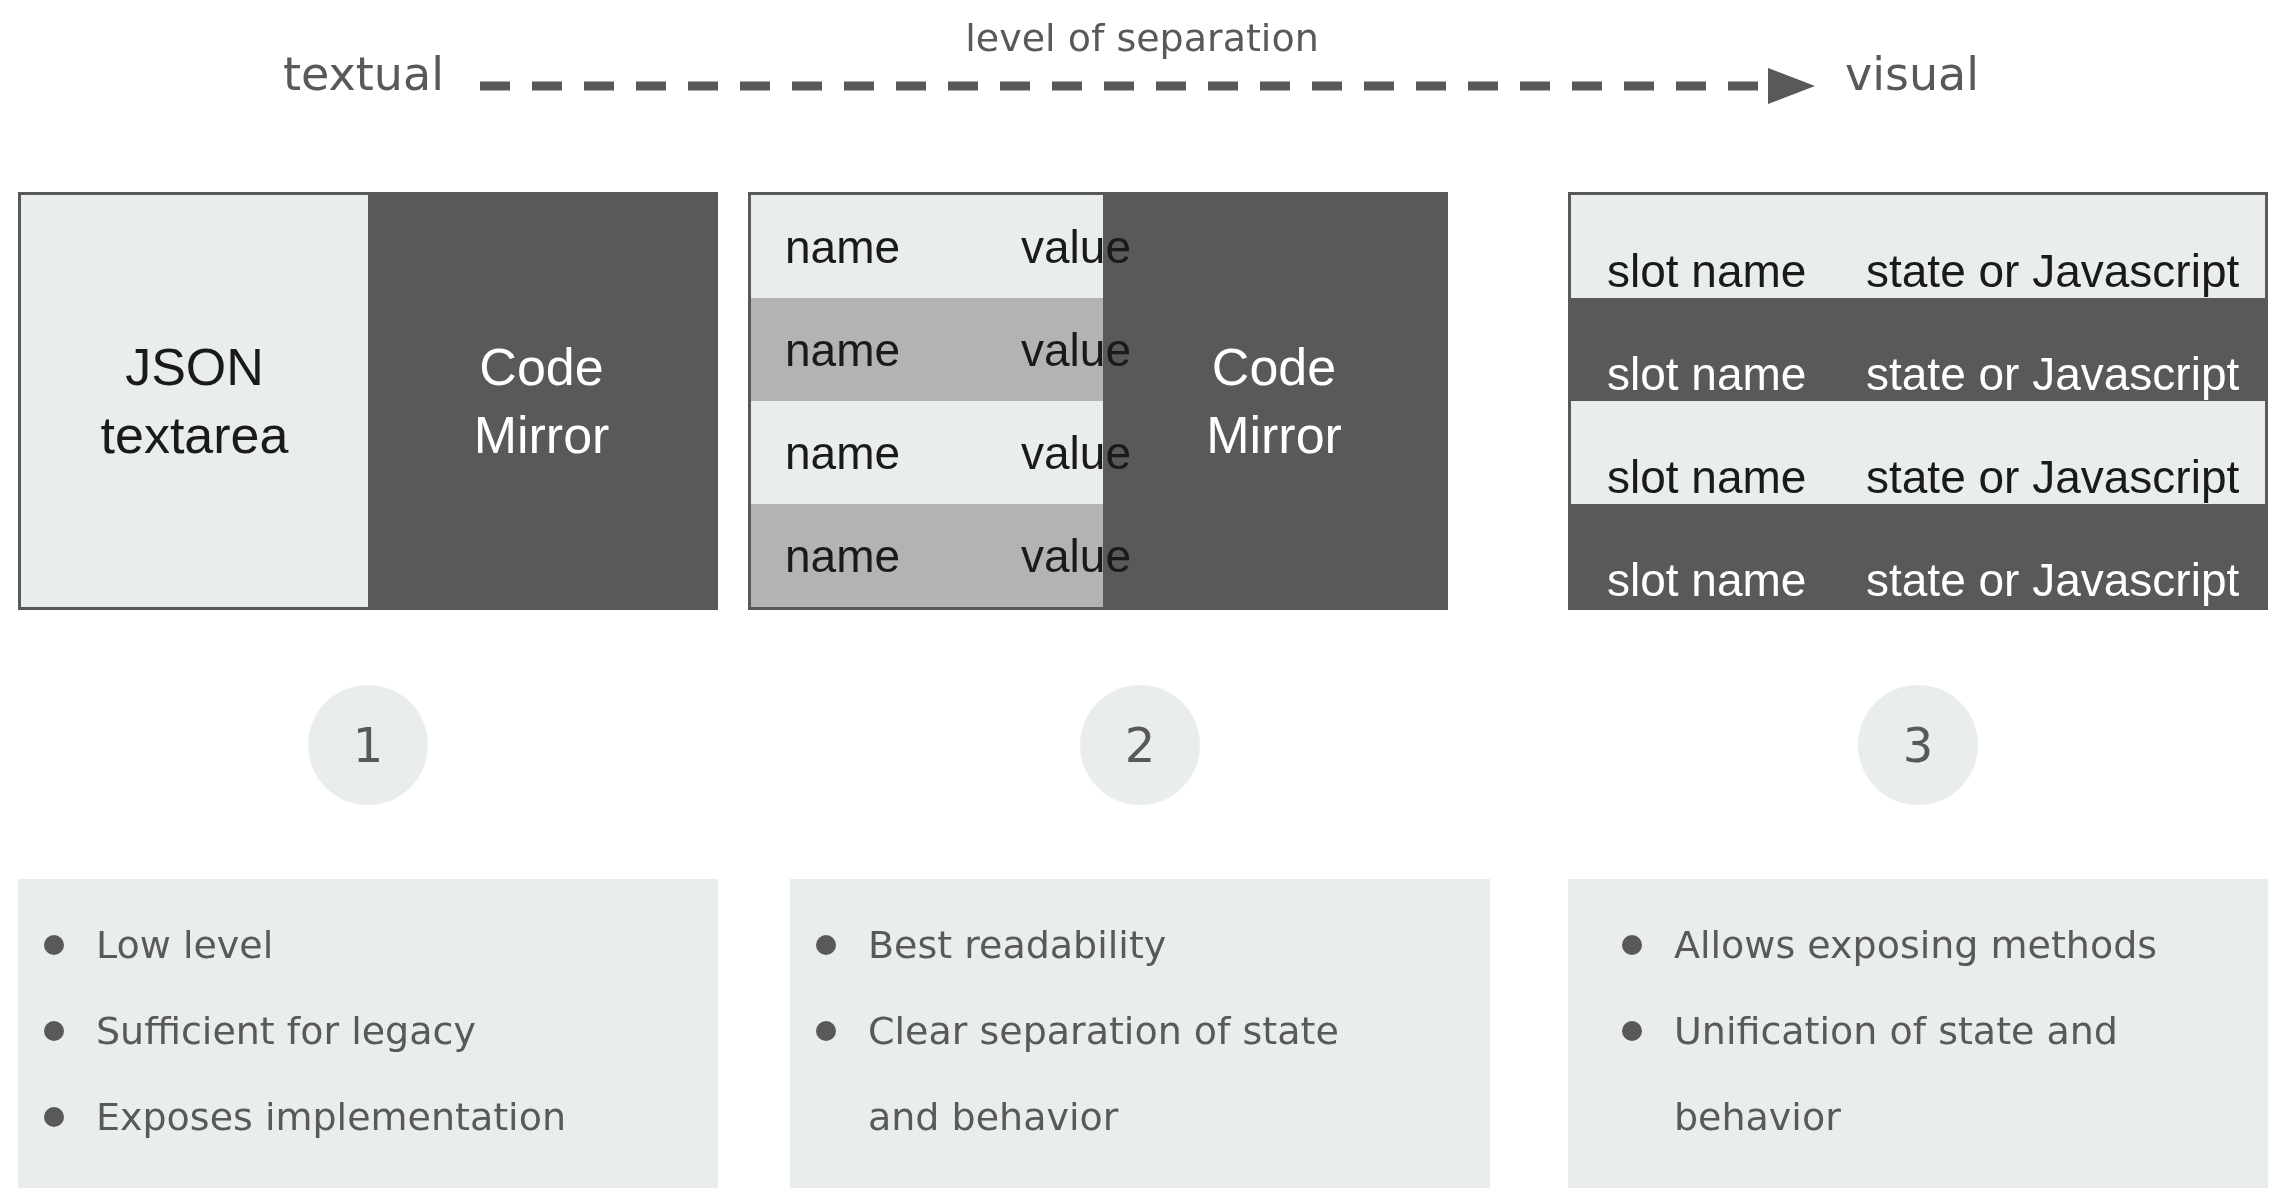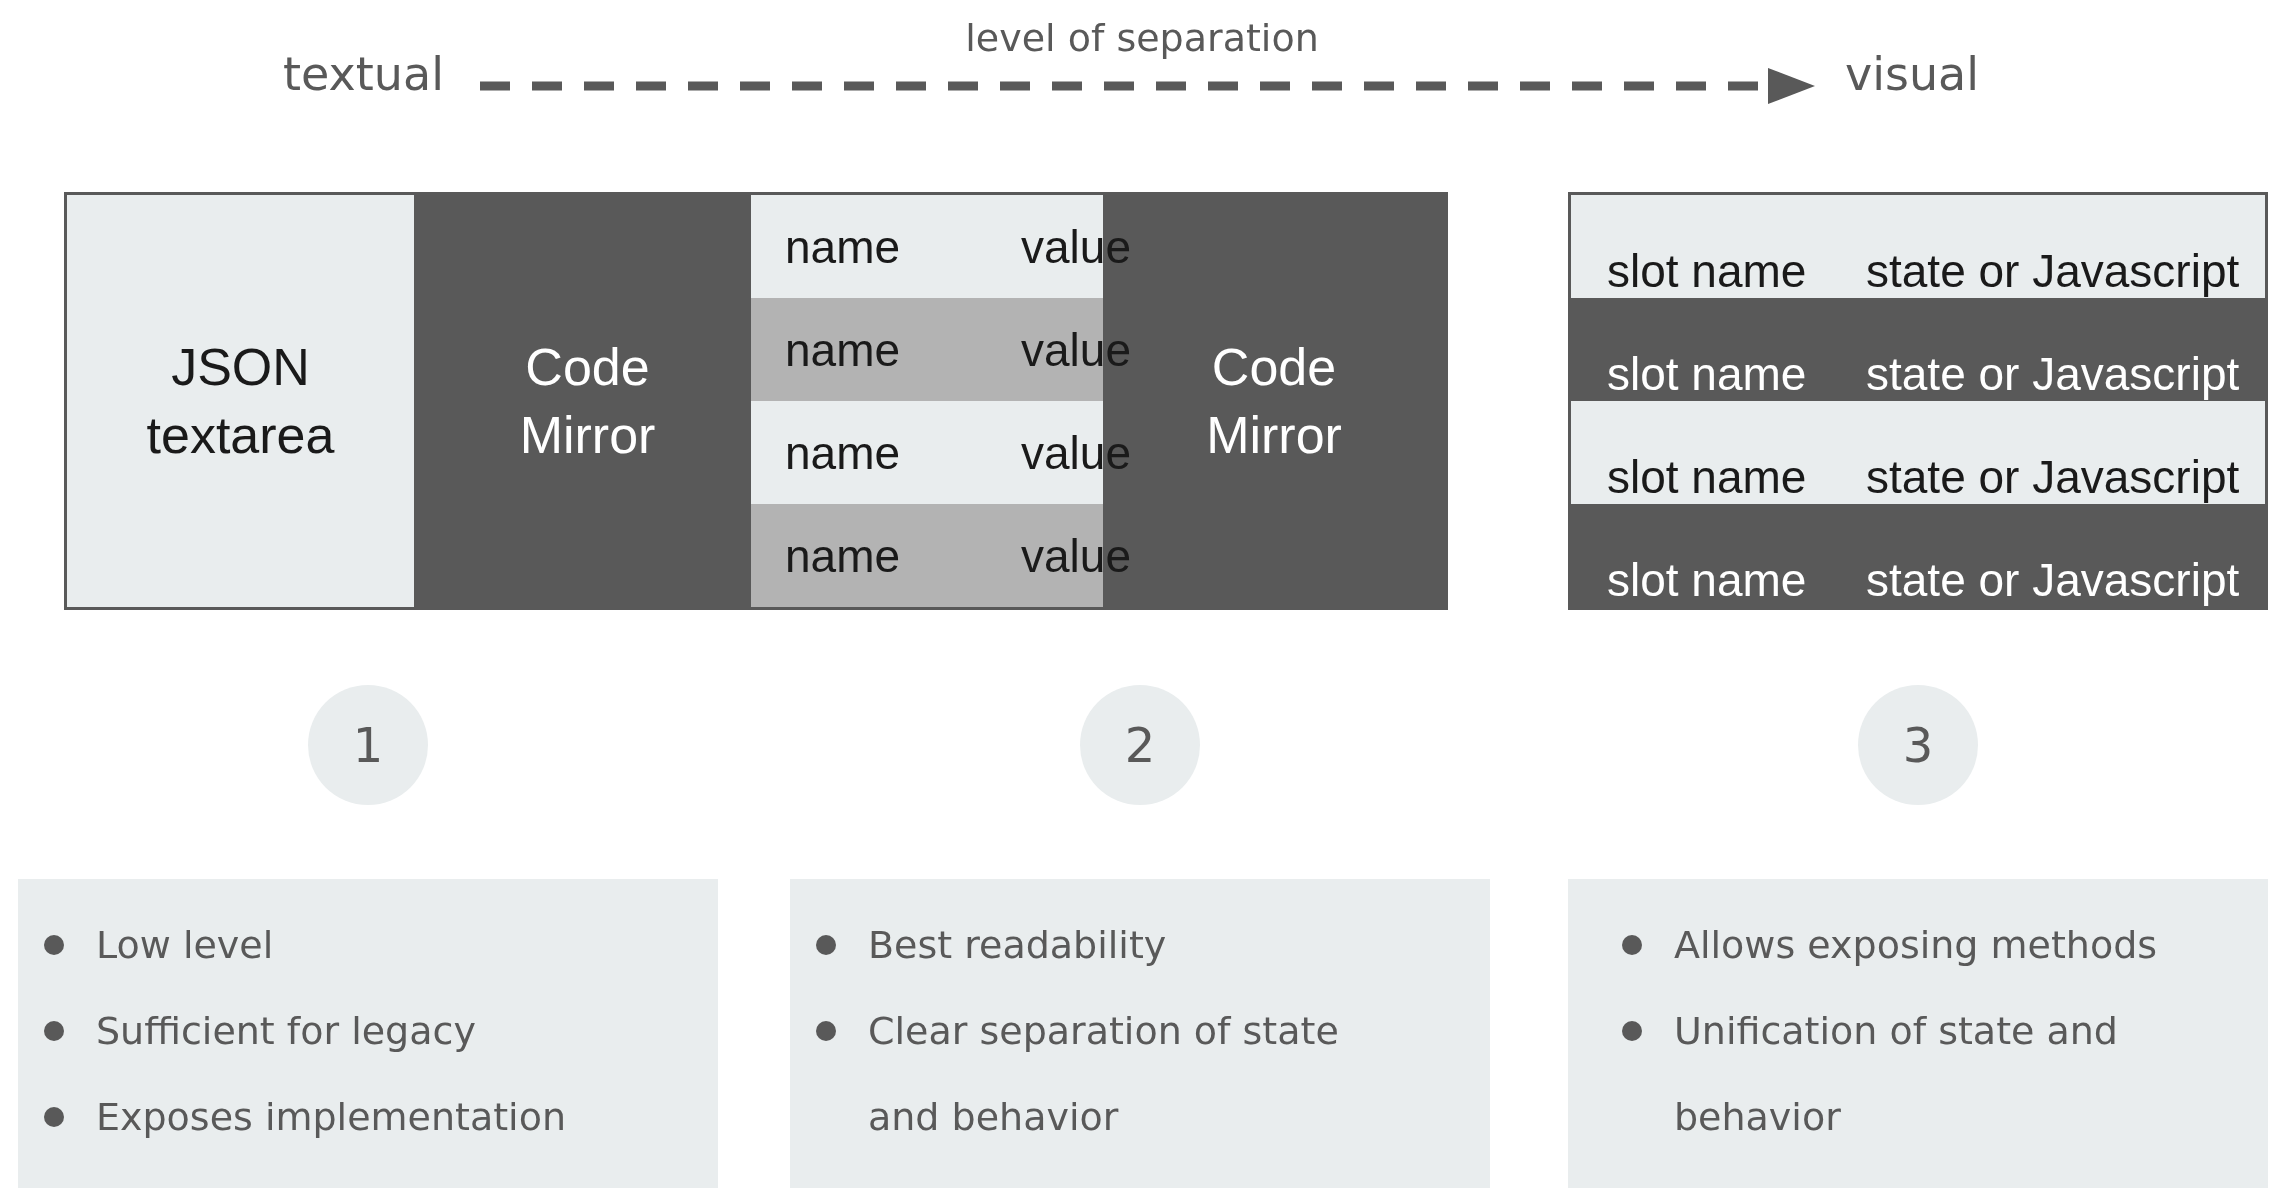--- a/index.html
+++ b/index.html
@@ -24,21 +24,21 @@
   .h-label.left{left:283px;}
   .h-label.right{left:1845px;}
   .axis-arrow{position:absolute;left:470px;top:60px;color:var(--dark);}
 
   
   .box{
     position:absolute;top:192px;height:418px;width:700px;
     border:3px solid var(--dark);box-sizing:border-box;
     display:flex;background:var(--light);
   }
-  .box1{left:18px;margin-left:46px;}
+  .box1{left:18px;}
   .box2{left:748px;}
   .box3{left:1568px;flex-direction:column;}
 
   .half{display:flex;align-items:center;justify-content:center;}
   .half.light{width:347px;background:var(--light);}
   .half.dark{flex:1;background:var(--dark);}
   .biglabel{
     font-family:"Liberation Sans", sans-serif;
     font-size:52px;line-height:68px;text-align:center;
   }

